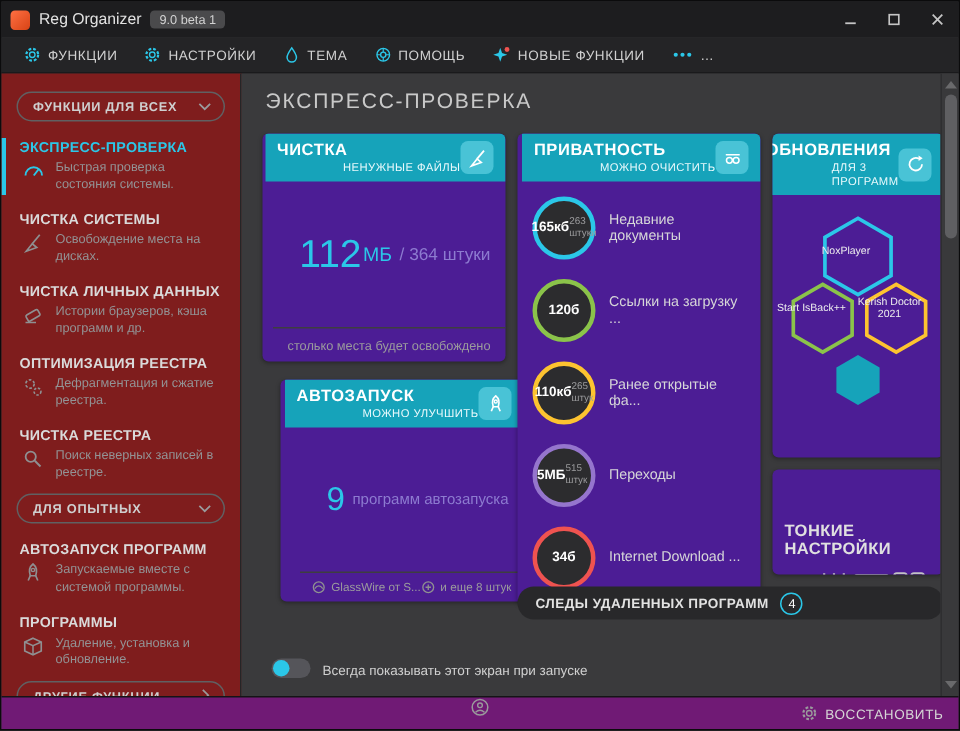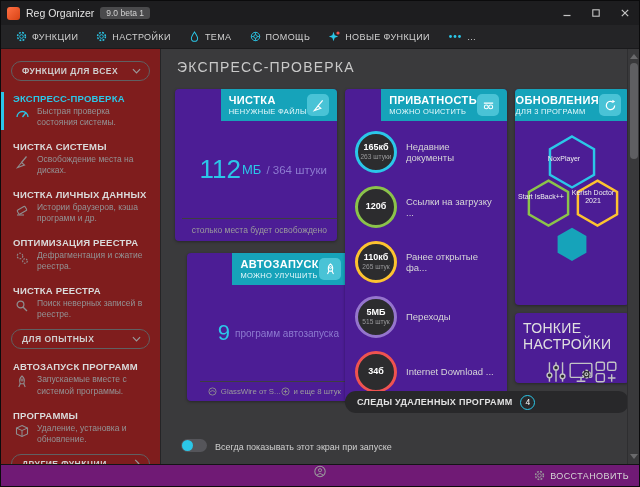--- a/index.html
+++ b/index.html
@@ -36,55 +36,55 @@
   .side-item.active .side-icon{color:#2bc7e8;}
   .side-desc{font-size:8.5px;color:#939395;line-height:1.3;}
 
   
   .main{flex:1;position:relative;background:#3a3a3c;min-width:0;}
   .main-title{position:absolute;left:16px;top:10px;color:#c9c9c9;font-size:14px;letter-spacing:1.2px;}
 
   .card{position:absolute;background:#4c1d95;border-radius:4px;overflow:hidden;box-shadow:0 1px 3px rgba(0,0,0,.35);display:flex;flex-direction:column;align-items:flex-end;}
   .card-header{background:#16a3ba;display:flex;align-items:center;justify-content:space-between;padding:5px 8px;flex:none;}
   .hdr-title{color:#fff;font-weight:bold;font-size:11px;letter-spacing:.4px;}
-  .hdr-sub{color:#e8f9fc;font-size:7.5px;letter-spacing:.3px;margin-top:1px;}
+  .hdr-sub{color:#e8f9fc;font-size:7.5px;letter-spacing:.3px;margin-top:1px;margin-left:44px;}
   .hdr-icon{width:22px;height:22px;border-radius:5px;background:#49c3d6;color:#fff;display:flex;align-items:center;justify-content:center;flex:none;}
 
   #card-cleaning{left:14px;top:40px;width:162px;height:152px;}
   .cleaning-body{flex:1;display:flex;align-items:center;padding:0 10px;}
   .big-num{font-size:26px;color:#2bc7e8;}
   .big-unit{font-size:13px;color:#2bc7e8;margin-left:1px;}
   .big-count{font-size:11.5px;color:#8d7bd0;margin-left:5px;}
   .card-caption{border-top:1px solid #3e3e40;color:#9b9b9d;font-size:8.5px;padding:6px 10px;flex:none;}
 
   #card-autorun{left:26px;top:204px;width:162px;height:148px;}
   .autorun-body{flex:1;display:flex;align-items:center;padding:0 10px;}
   .autorun-num{font-size:22px;color:#2bc7e8;margin-right:5px;}
   .autorun-label{font-size:10px;color:#8d7bd0;}
   .card-footer{border-top:1px solid #3e3e40;display:flex;justify-content:space-between;align-items:center;padding:5px 8px;color:#9b9b9d;font-size:7.8px;flex:none;}
   .footer-cell{display:flex;align-items:center;gap:4px;}
   .footer-cell svg{color:#8f8f91;}
 
   #card-privacy{left:184px;top:40px;width:162px;height:314px;}
   .privacy-body{flex:1;padding:4px 10px;display:flex;flex-direction:column;justify-content:space-around;}
   .privacy-row{display:flex;align-items:center;gap:9px;}
-  .ring{width:42px;height:42px;border-radius:50%;border:3px solid #4d7c0f;display:flex;flex-direction:column;align-items:center;justify-content:center;flex:none;background:#2c2c2e;}
+  .ring{width:42px;height:42px;border-radius:50%;border:3px solid #4d7c0f;display:flex;flex-direction:row;align-items:center;justify-content:center;flex:none;background:#2c2c2e;}
   .ring-value{font-size:9px;font-weight:bold;color:#fff;line-height:1.1;}
   .ring-count{font-size:6.6px;color:#9a9a9c;line-height:1.2;}
   .row-label{font-size:9.5px;color:#d6d6d8;}
 
   #card-updates{left:354px;top:40px;width:114px;height:216px;}
   .updates-body{flex:1;position:relative;padding:4px 8px;}
   .hex-label{position:absolute;color:#eee;font-size:7px;line-height:1.2;text-align:center;}
   #hex-label-nox{left:12px;top:34px;width:74px;}
   #hex-label-start{left:2px;top:72px;width:48px;}
   #hex-label-kerish{left:52px;top:68px;width:52px;}
 
   #card-fine{left:354px;top:264px;width:114px;height:70px;padding:7px 8px;}
-  .fine-title{color:#e0e0e0;font-size:14px;font-weight:normal;letter-spacing:.3px;margin-bottom:8px;}
+  .fine-title{color:#e0e0e0;font-size:11px;font-weight:bold;letter-spacing:.3px;margin-bottom:8px;margin-top:28px;}
   .fine-icons{display:flex;justify-content:space-between;align-items:center;padding:0 3px;color:#c2c3c5;}
 
   .traces-bar{position:absolute;left:184px;top:342px;width:284px;height:22px;background:#28282a;border-radius:11px;display:flex;align-items:center;gap:8px;padding:0 12px;cursor:default;}
   .traces-label{color:#e2e2e2;font-size:9px;font-weight:bold;letter-spacing:.3px;}
   .traces-badge{width:15px;height:15px;border-radius:50%;border:1.5px solid #2bc7e8;color:#fff;font-size:8.5px;display:flex;align-items:center;justify-content:center;}
 
   .toggle-row{position:absolute;left:20px;top:390px;display:flex;align-items:flex-end;gap:8px;}
   .switch{width:26px;height:13px;border-radius:7px;background:#55555a;position:relative;cursor:pointer;flex:none;}
   .knob{position:absolute;left:1px;top:1px;width:11px;height:11px;border-radius:50%;background:#2bc7e8;}
   .toggle-label{color:#cfcfcf;font-size:9px;}

